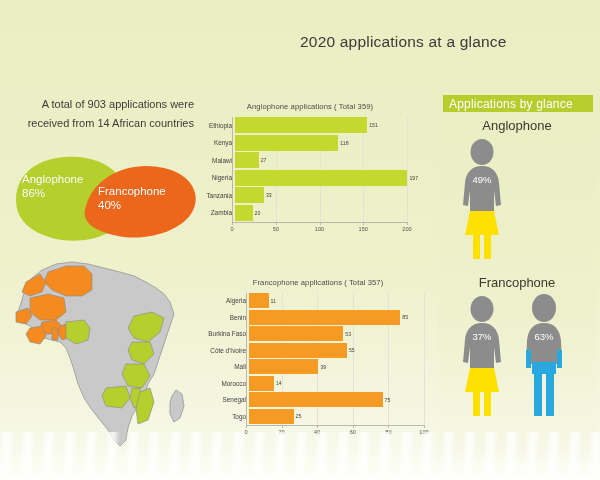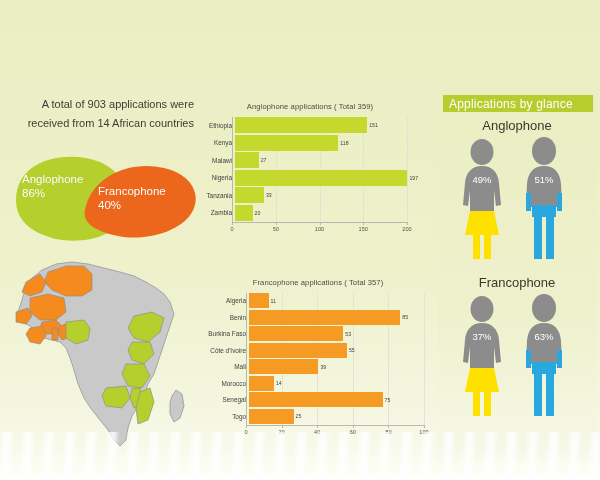--- a/index.html
+++ b/index.html
@@ -111,20 +111,21 @@
     position:absolute;left:0;width:52px;text-align:center;
     top:39px;font-size:9.5px;color:#ffffff;
   }
 </style>
 </head>
 <body>
 
 <div id="infographic">
 
 
+  <div class="page-title">2020 applications at a glance</div>
 
   <div class="intro">A total of 903 applications were received from 14 African countries</div>
 
   <div class="venn">
     <svg width="200" height="100" viewBox="0 0 200 100" style="position:absolute;left:0;top:0;">
       <path d="M8 52 C8 20 40 4 78 10 C112 16 126 44 118 66 C110 88 74 98 44 90 C20 83 8 70 8 52 Z" fill="#b5cf2c"></path>
       <path d="M78 58 C86 28 122 12 156 20 C182 26 192 44 186 60 C178 82 140 94 110 88 C86 83 72 74 78 58 Z" fill="#ec671b"></path>
     </svg>
     <div class="leaf-label ang">
       <div>Anglophone</div>
@@ -330,32 +331,20 @@
         <div class="figure female">
           <svg width="52" height="124" viewBox="0 0 52 124">
             <ellipse cx="26" cy="17" rx="11.5" ry="13" fill="#8c8c8c"></ellipse>
             <path d="M26 31 C16 31 10 37 9 48 L7 70 L12 71 L14 55 L14 76 L38 76 L38 55 L40 71 L45 70 L43 48 C42 37 36 31 26 31 Z" fill="#8c8c8c"></path>
             <path d="M14 76 L38 76 L43 100 L9 100 Z" fill="#ffe100"></path>
             <rect x="17" y="100" width="7" height="24" fill="#ffe100"></rect>
             <rect x="28" y="100" width="7" height="24" fill="#ffe100"></rect>
           </svg>
           <div class="fig-pct">49%</div>
         </div>
-        <div class="figure male">
-          <svg width="52" height="124" viewBox="0 0 52 124">
-            <ellipse cx="26" cy="16" rx="12" ry="14" fill="#8c8c8c"></ellipse>
-            <path d="M26 31 C15 31 10 38 9 49 L8 72 L14 72 L14 70 L38 70 L38 72 L44 72 L43 49 C42 38 37 31 26 31 Z" fill="#8c8c8c"></path>
-            <rect x="14" y="70" width="24" height="12" fill="#29a8df"></rect>
-            <rect x="16" y="82" width="8" height="42" fill="#29a8df"></rect>
-            <rect x="28" y="82" width="8" height="42" fill="#29a8df"></rect>
-            <rect x="8" y="58" width="5" height="18" fill="#29a8df"></rect>
-            <rect x="39" y="58" width="5" height="18" fill="#29a8df"></rect>
-          </svg>
-          <div class="fig-pct">51%</div>
-        </div>
       </div>
     </div>
 
     <div class="gender-group fra">
       <div class="gender-group-label">Francophone</div>
       <div class="figures">
         <div class="figure female">
           <svg width="52" height="124" viewBox="0 0 52 124">
             <ellipse cx="26" cy="17" rx="11.5" ry="13" fill="#8c8c8c"></ellipse>
             <path d="M26 31 C16 31 10 37 9 48 L7 70 L12 71 L14 55 L14 76 L38 76 L38 55 L40 71 L45 70 L43 48 C42 37 36 31 26 31 Z" fill="#8c8c8c"></path>

